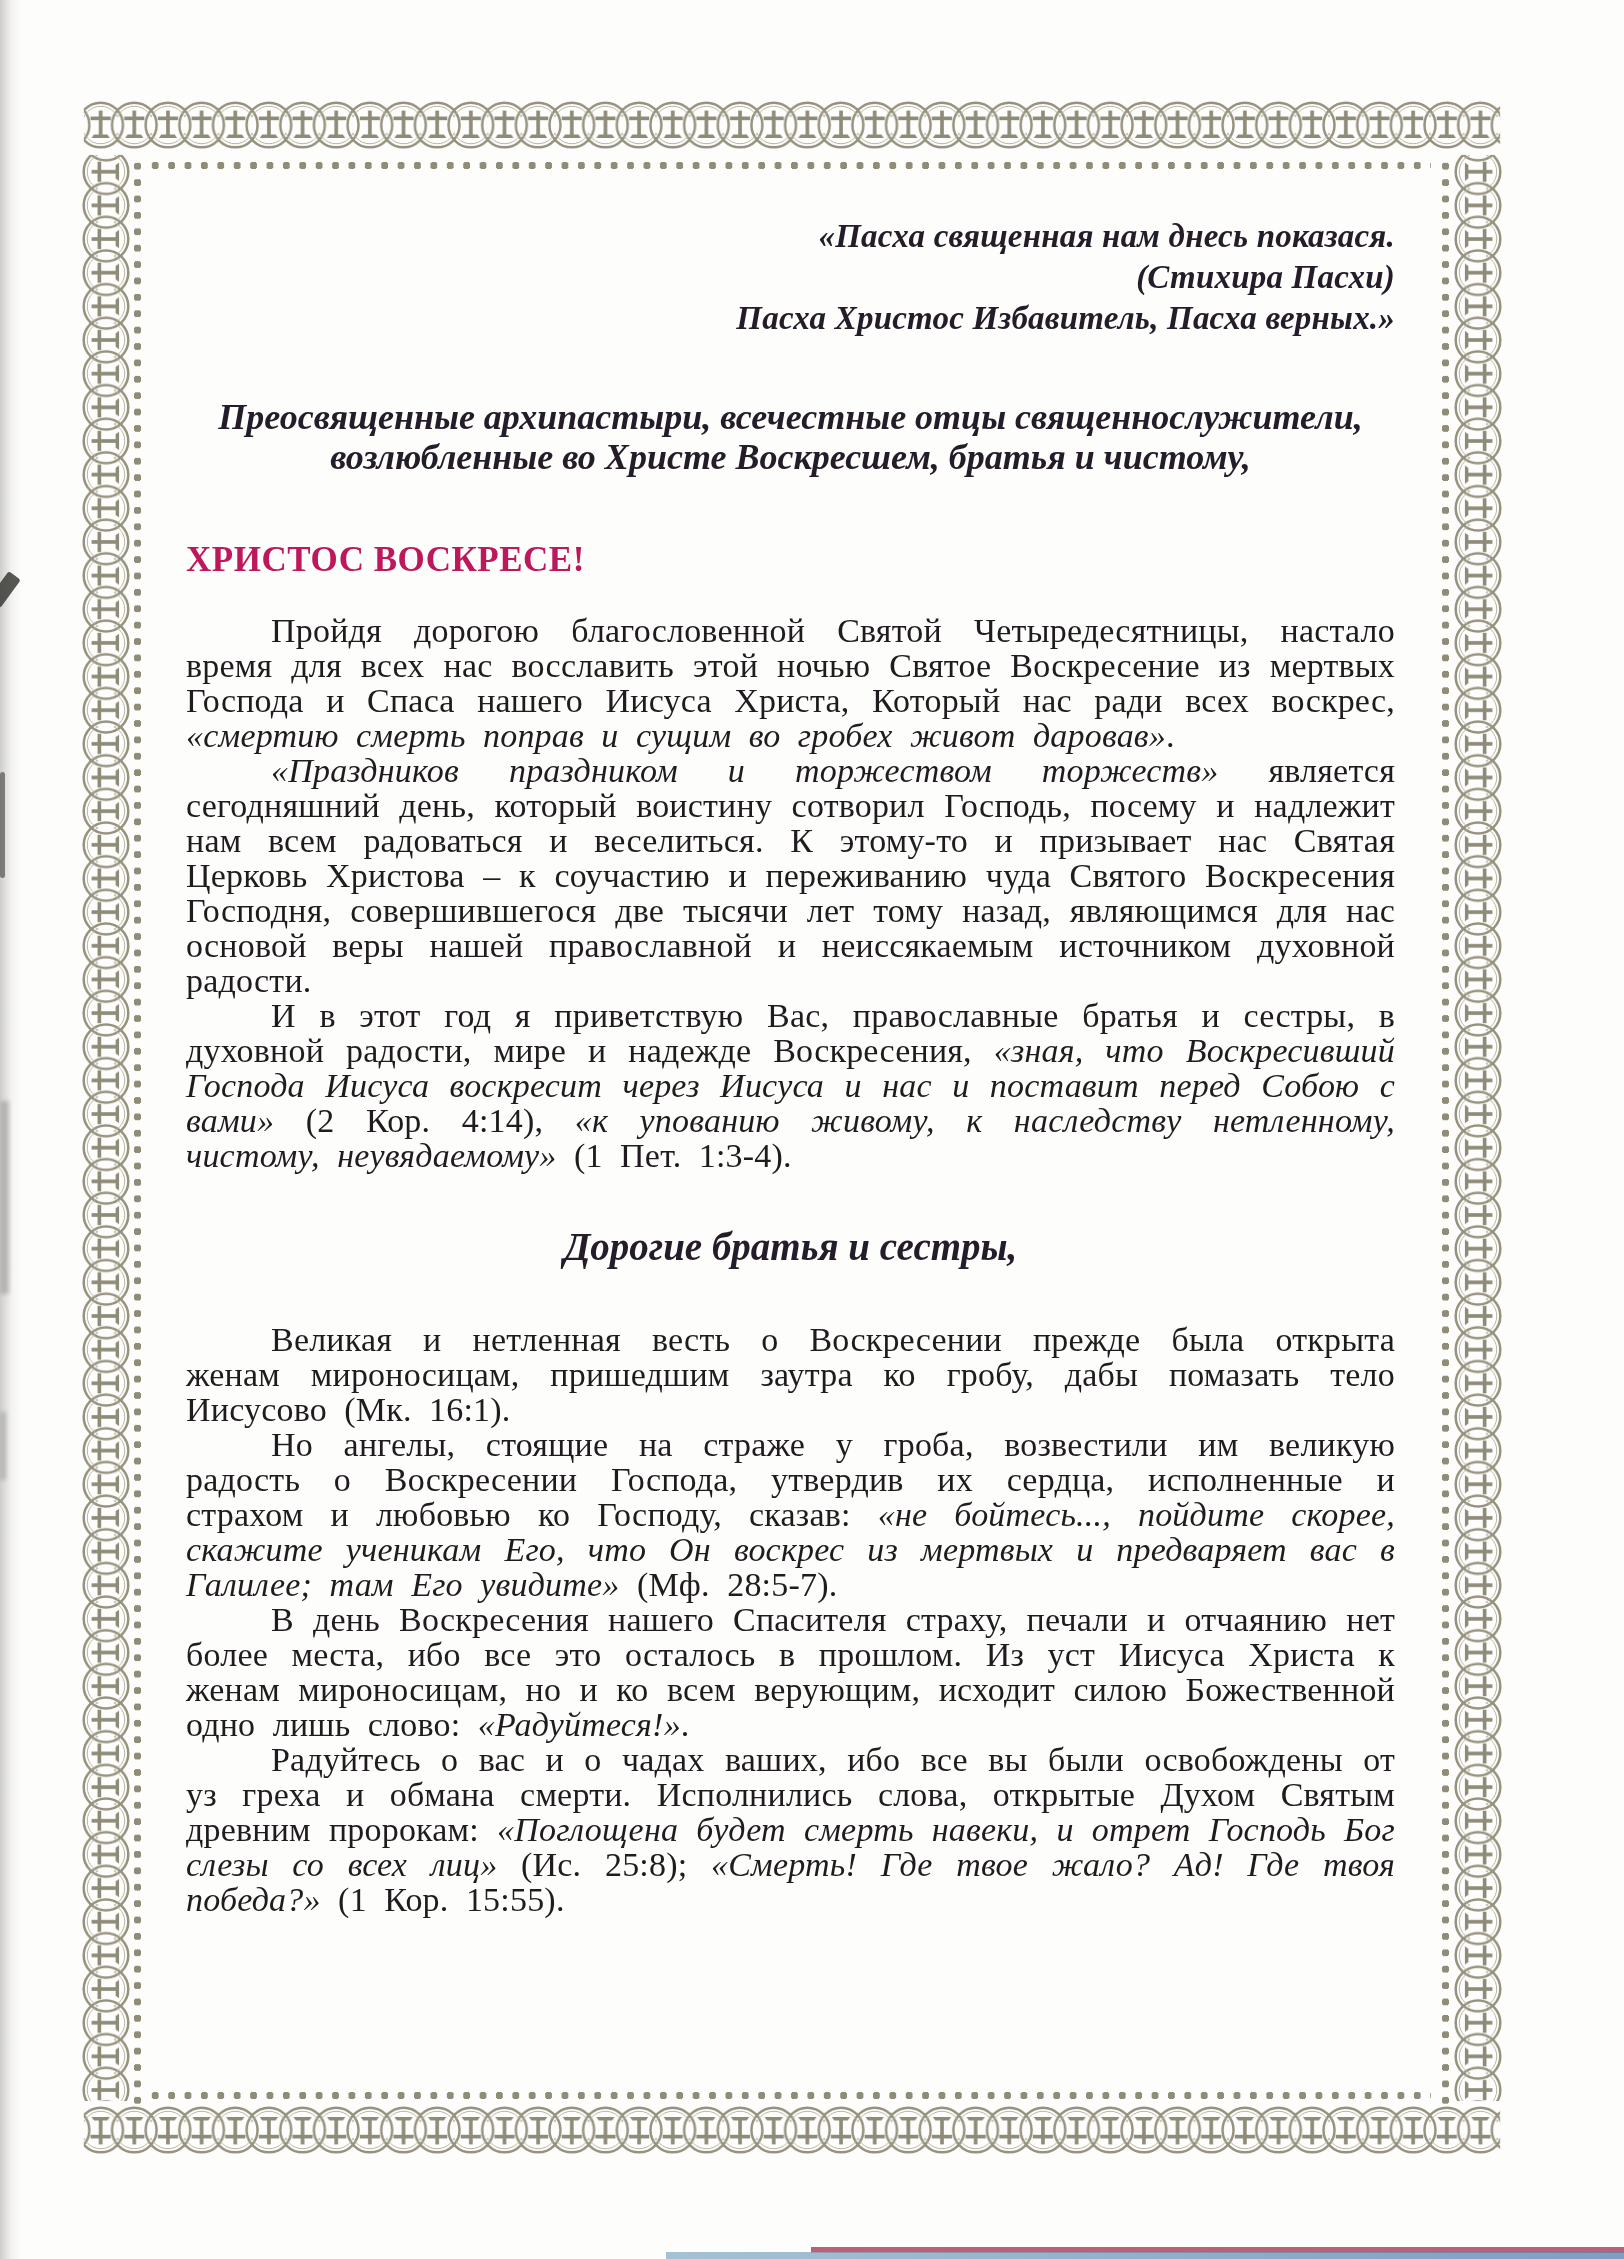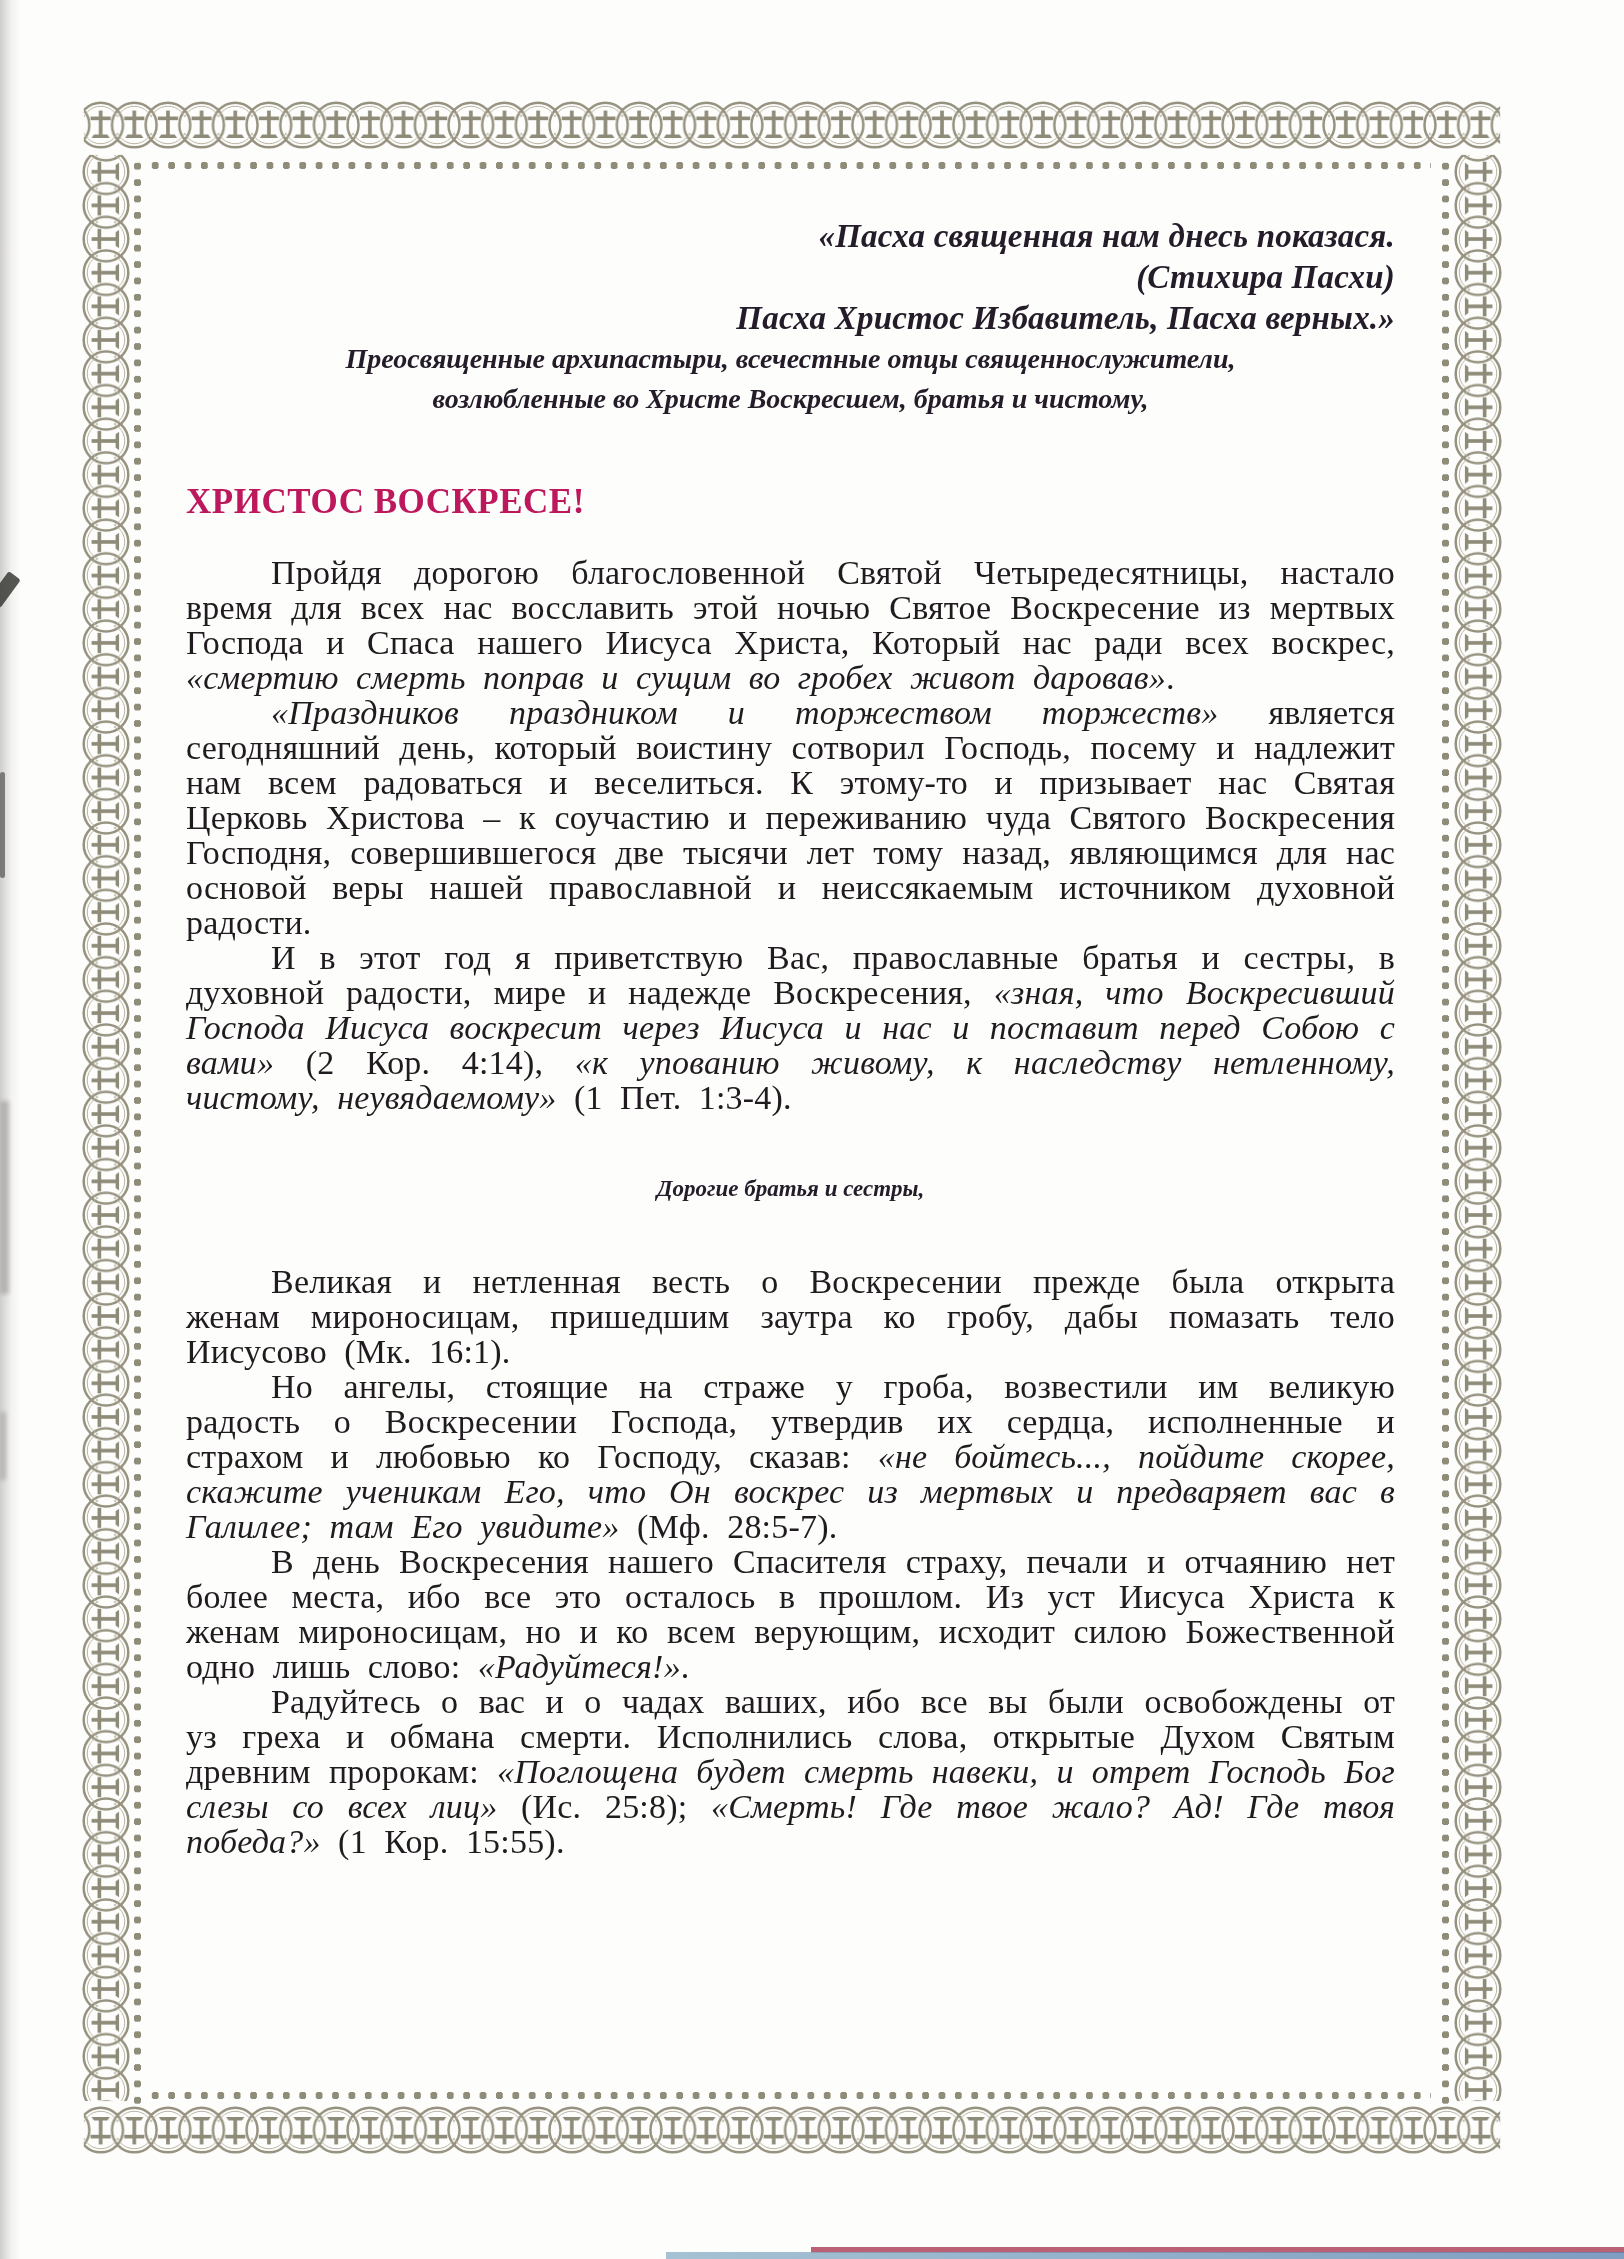--- a/index.html
+++ b/index.html
@@ -30,30 +30,30 @@
   .dots-h{height:15.4px;background-image:radial-gradient(circle 3.8px at 8.2px 7.7px,#8f8c79 96%,rgba(143,140,121,0) 100%);background-size:16.4px 15.4px;background-repeat:repeat-x;}
   .dots-v{width:15.4px;background-image:radial-gradient(circle 3.8px at 7.7px 8.2px,#8f8c79 96%,rgba(143,140,121,0) 100%);background-size:15.4px 16.4px;background-repeat:repeat-y;}
   .dots-top{left:147px;top:158px;width:1284px;}
   .dots-bottom{left:147px;top:2088px;width:1284px;}
   .dots-left{left:130px;top:158px;height:1946px;}
   .dots-right{left:1438px;top:158px;height:1946px;}
   
   .content{position:absolute;left:186px;top:166px;width:1209px;}
   .epigraph{margin-top:50px;text-align:right;font-weight:bold;font-style:italic;
     font-size:33px;line-height:41px;color:#241c29;letter-spacing:0.2px;}
-  .salutation{text-align:center;font-weight:bold;font-style:italic;
-    font-size:28px;line-height:40px;color:#241c29;}
+  .salutation{margin-top:58px;text-align:center;font-weight:bold;font-style:italic;
+    font-size:36px;line-height:40px;color:#241c29;}
   .heading{margin:62px 0 0;text-align:left;font-weight:bold;font-style:normal;
     font-size:35px;line-height:41px;letter-spacing:0.5px;color:#be185d;}
   .body-block{margin-top:33px;}
   .para{margin:0;font-size:34px;line-height:35px;text-align:justify;
     text-indent:85px;letter-spacing:0.2px;word-spacing:8.7px;color:#1f1b1e;}
   .para .quote{font-style:italic;}
   .subheading{margin:53px 0 55px;text-align:center;font-weight:bold;font-style:italic;
-    font-size:23px;line-height:41px;color:#241c29;}
+    font-size:39px;line-height:41px;color:#241c29;}
 </style>
 </head>
 <body>
 
 <div class="page">
 
   <div class="scan-edge"></div>
   <div class="mark mark-1"></div>
   <div class="mark mark-2"></div>
   <div class="mark mark-3"></div>

